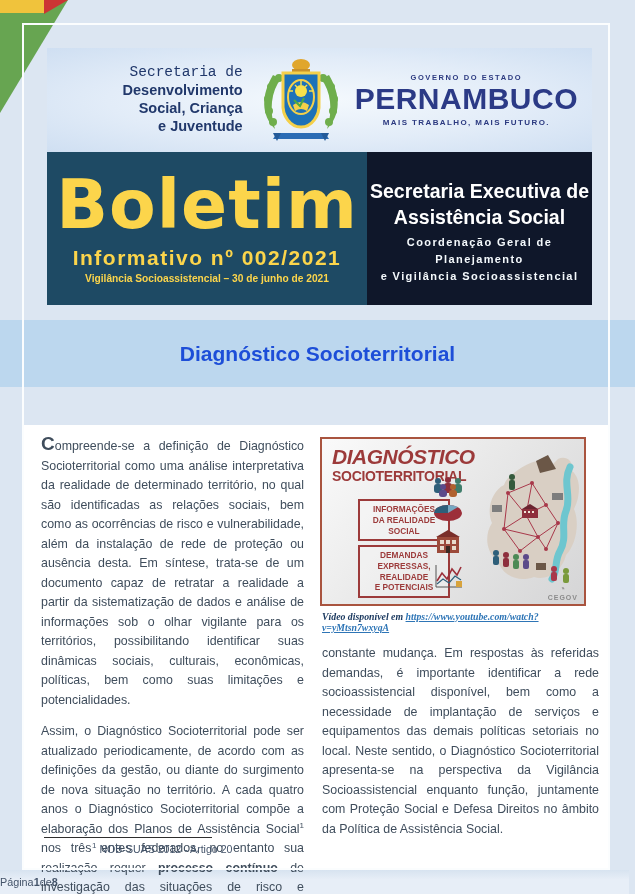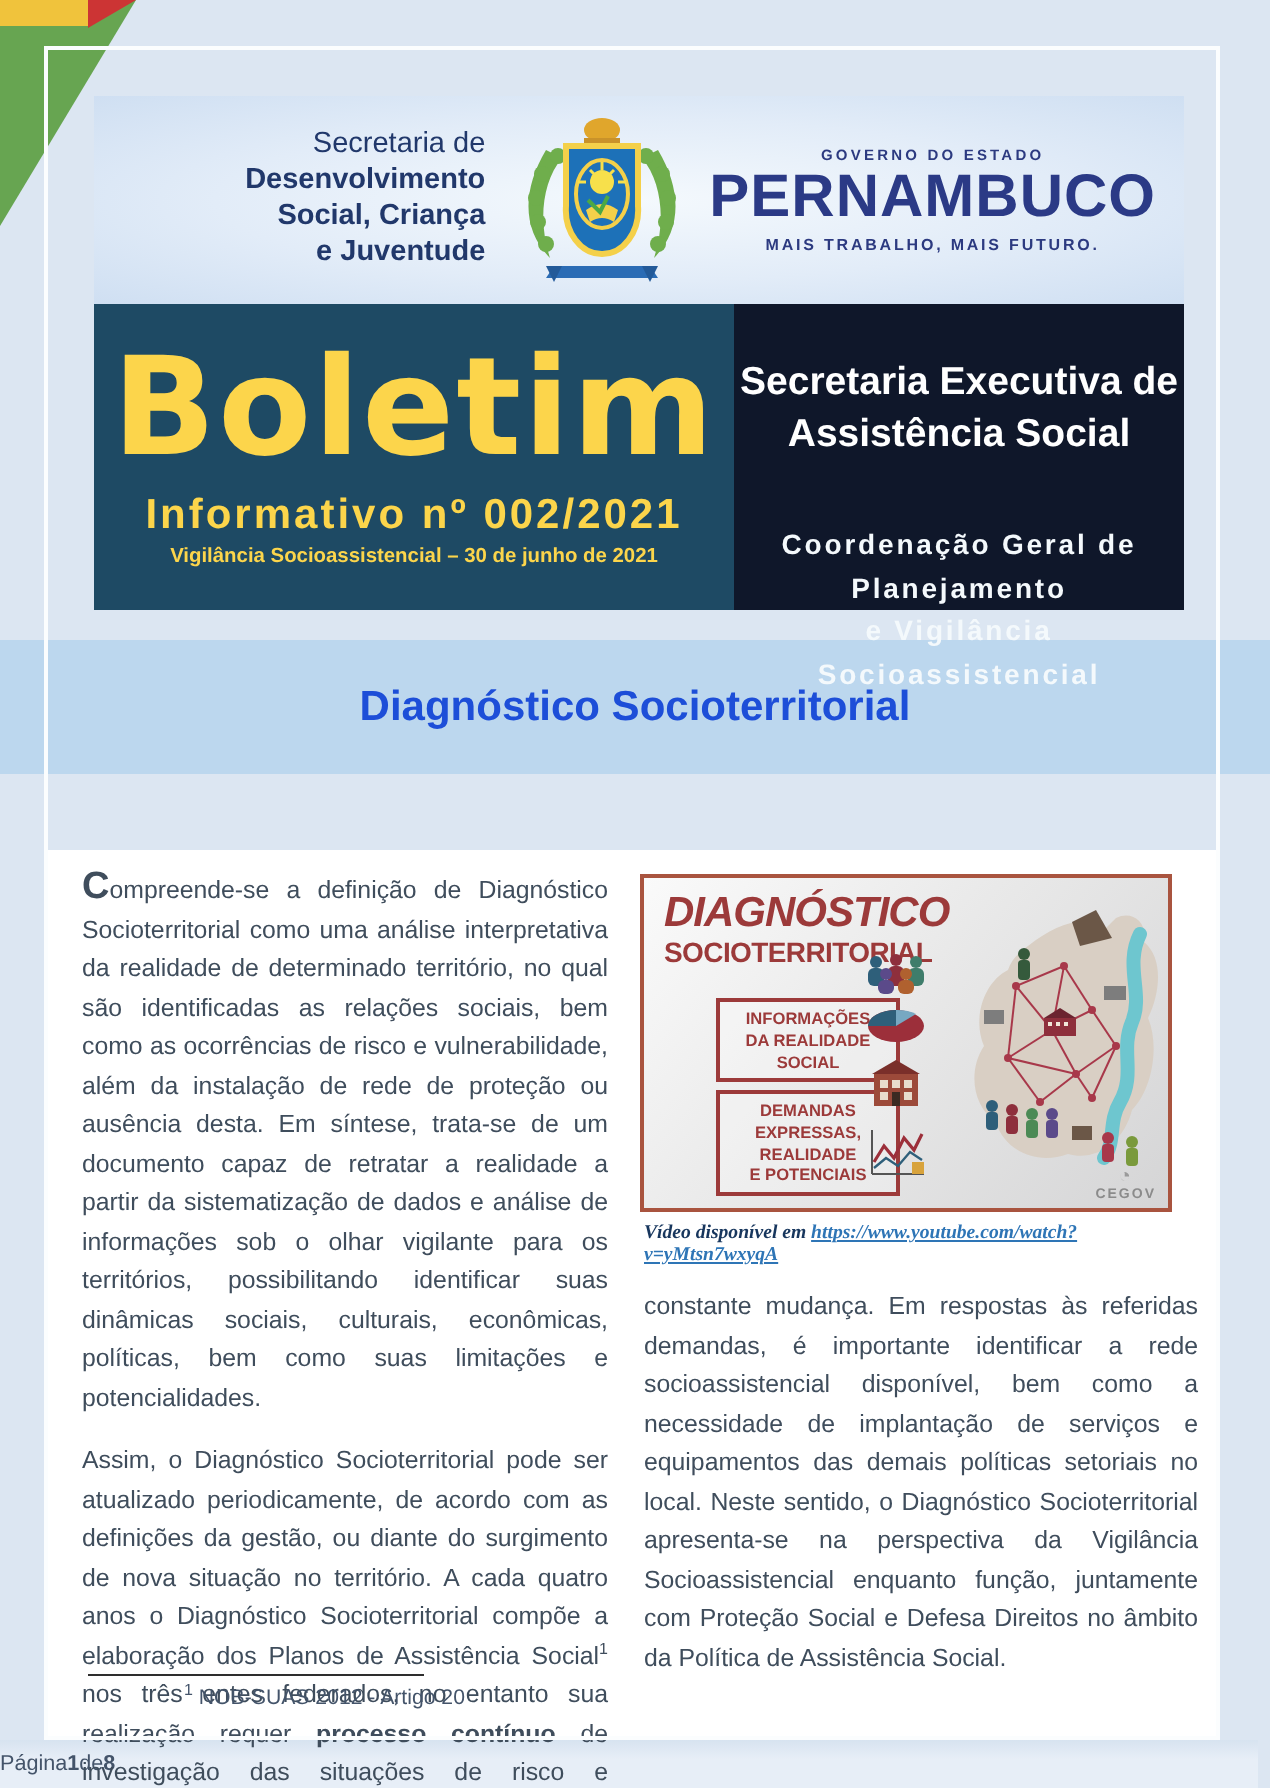--- a/index.html
+++ b/index.html
@@ -18,36 +18,36 @@
     position:absolute; left:22px; top:23px; width:588px; height:847px;
     border:2px solid #fbfdfe; z-index:6; pointer-events:none;
   }
   
   .header-card {
     position:absolute; left:47px; top:48px; width:545px; height:104px;
     background:radial-gradient(ellipse at 50% 50%, #f4f9fd 0%, #e2ecf8 55%, #cfdff2 100%);
     display:flex; align-items:center; z-index:3;
   }
   .org-block { width:208px; text-align:right; color:#21386b; font-size:14.5px; line-height:1.24; margin-left:10px; }
-  .org-line-light { font-weight:500; }
+  .org-line-light { font-weight:500;font-family:Liberation Mono, monospace; }
   .org-line-bold { font-weight:700; }
   .coat { width:84px; height:94px; margin:0 12px 0 16px; flex:none; }
   .gov-block { flex:1; text-align:center; color:#2c3a80; padding-right:14px; }
   .gov-top { font-size:7.5px; font-weight:700; letter-spacing:1.6px; }
   .gov-name { font-size:30px; font-weight:800; letter-spacing:0.5px; line-height:1.05; margin-top:1px; color:#2b3a86; }
   .gov-tagline { font-size:8px; font-weight:700; letter-spacing:1.4px; margin-top:4px; }
   
   .banner { position:absolute; left:47px; top:152px; width:545px; height:153px; display:flex; z-index:3; }
   .banner-left { width:320px; background:#1e4a64; color:#fcd54b; text-align:center; padding-top:18px; }
   .banner-title { font-family:"DejaVu Sans", sans-serif; font-size:68px; font-weight:700; line-height:1.02; letter-spacing:1px; }
   .banner-sub { font-size:21px; font-weight:600; letter-spacing:1.5px; margin-top:7px; }
   .banner-dateline { font-size:10.2px; font-weight:700; margin-top:3px; }
   .banner-right { flex:1; background:#0f172a; color:#ffffff; text-align:center; padding-top:27px; }
   .banner-right-title { font-size:19.5px; font-weight:600; line-height:1.33; }
-  .banner-right-sub { font-size:14px; font-weight:700; letter-spacing:1.4px; line-height:1.55; margin-top:31px; color:#f4f9fc; }
+  .banner-right-sub { font-size:11px; font-weight:700; letter-spacing:1.4px; line-height:1.55; margin-top:3px; color:#f4f9fc; }
   
   .section-band {
     position:absolute; left:0; top:320px; width:635px; height:67px;
     background:#bcd7ee; display:flex; align-items:center; justify-content:center; z-index:1;
   }
   .section-title { color:#1d4ed8; font-size:21px; font-weight:600; }
   
   .content-panel { position:absolute; left:24px; top:425px; width:584px; height:443px; background:#ffffff; z-index:1; }
   .body-text { color:#3f4d5c; font-size:12.4px; line-height:19.5px; text-align:justify; }
   .col-left { position:absolute; left:41px; top:434px; width:263px; z-index:2; }

